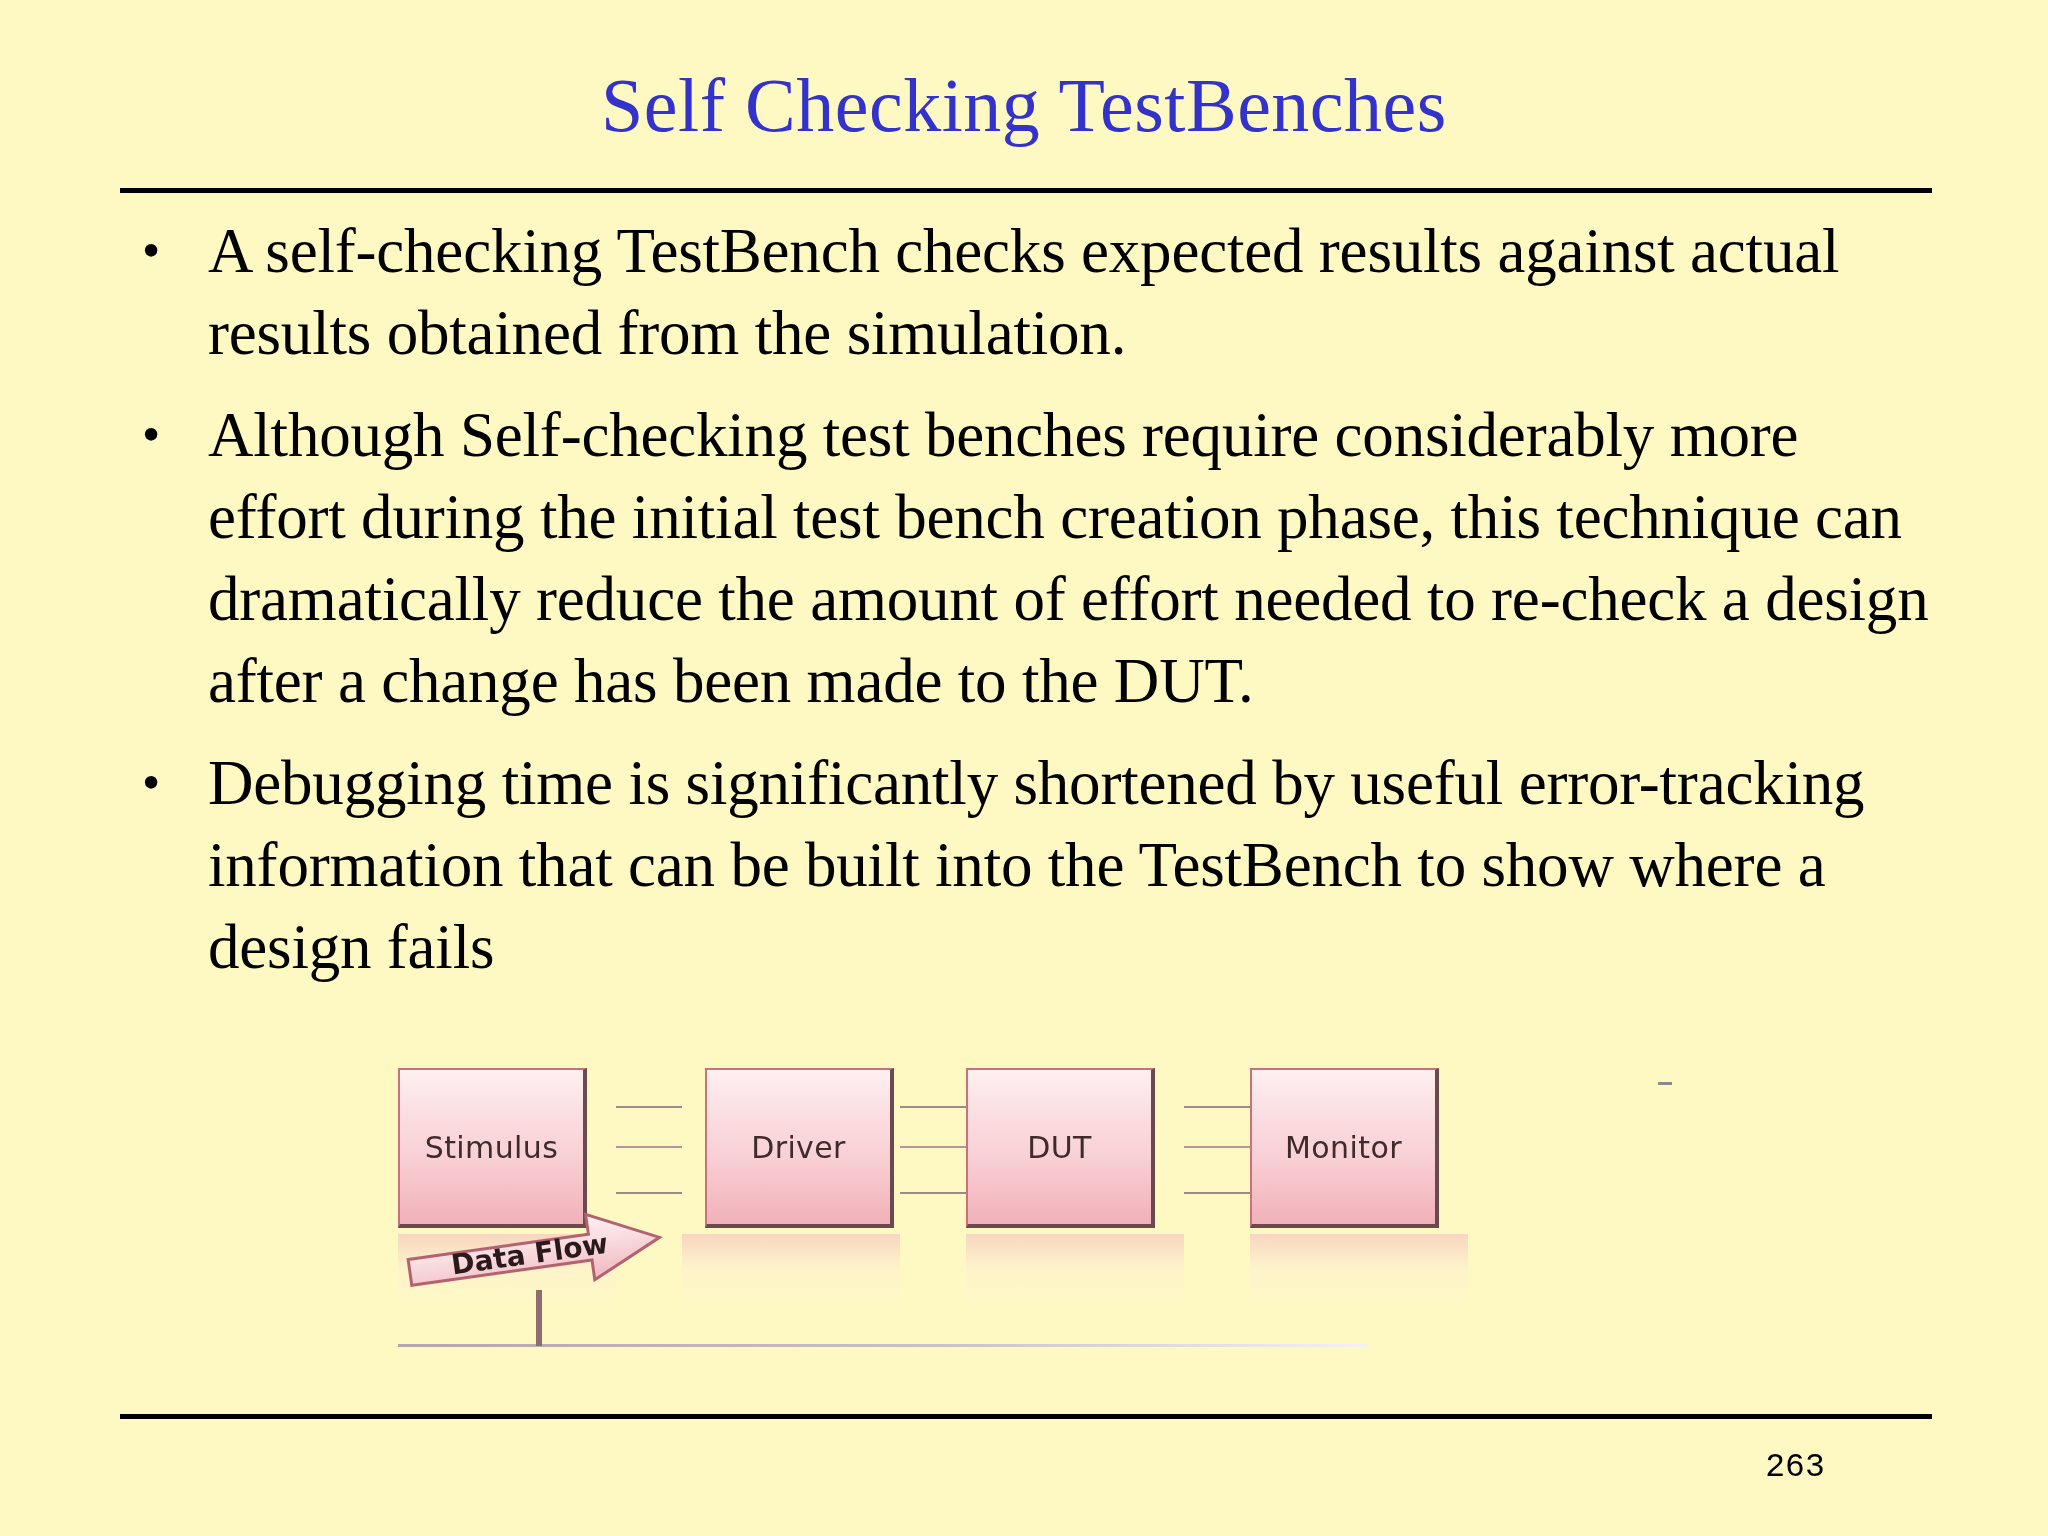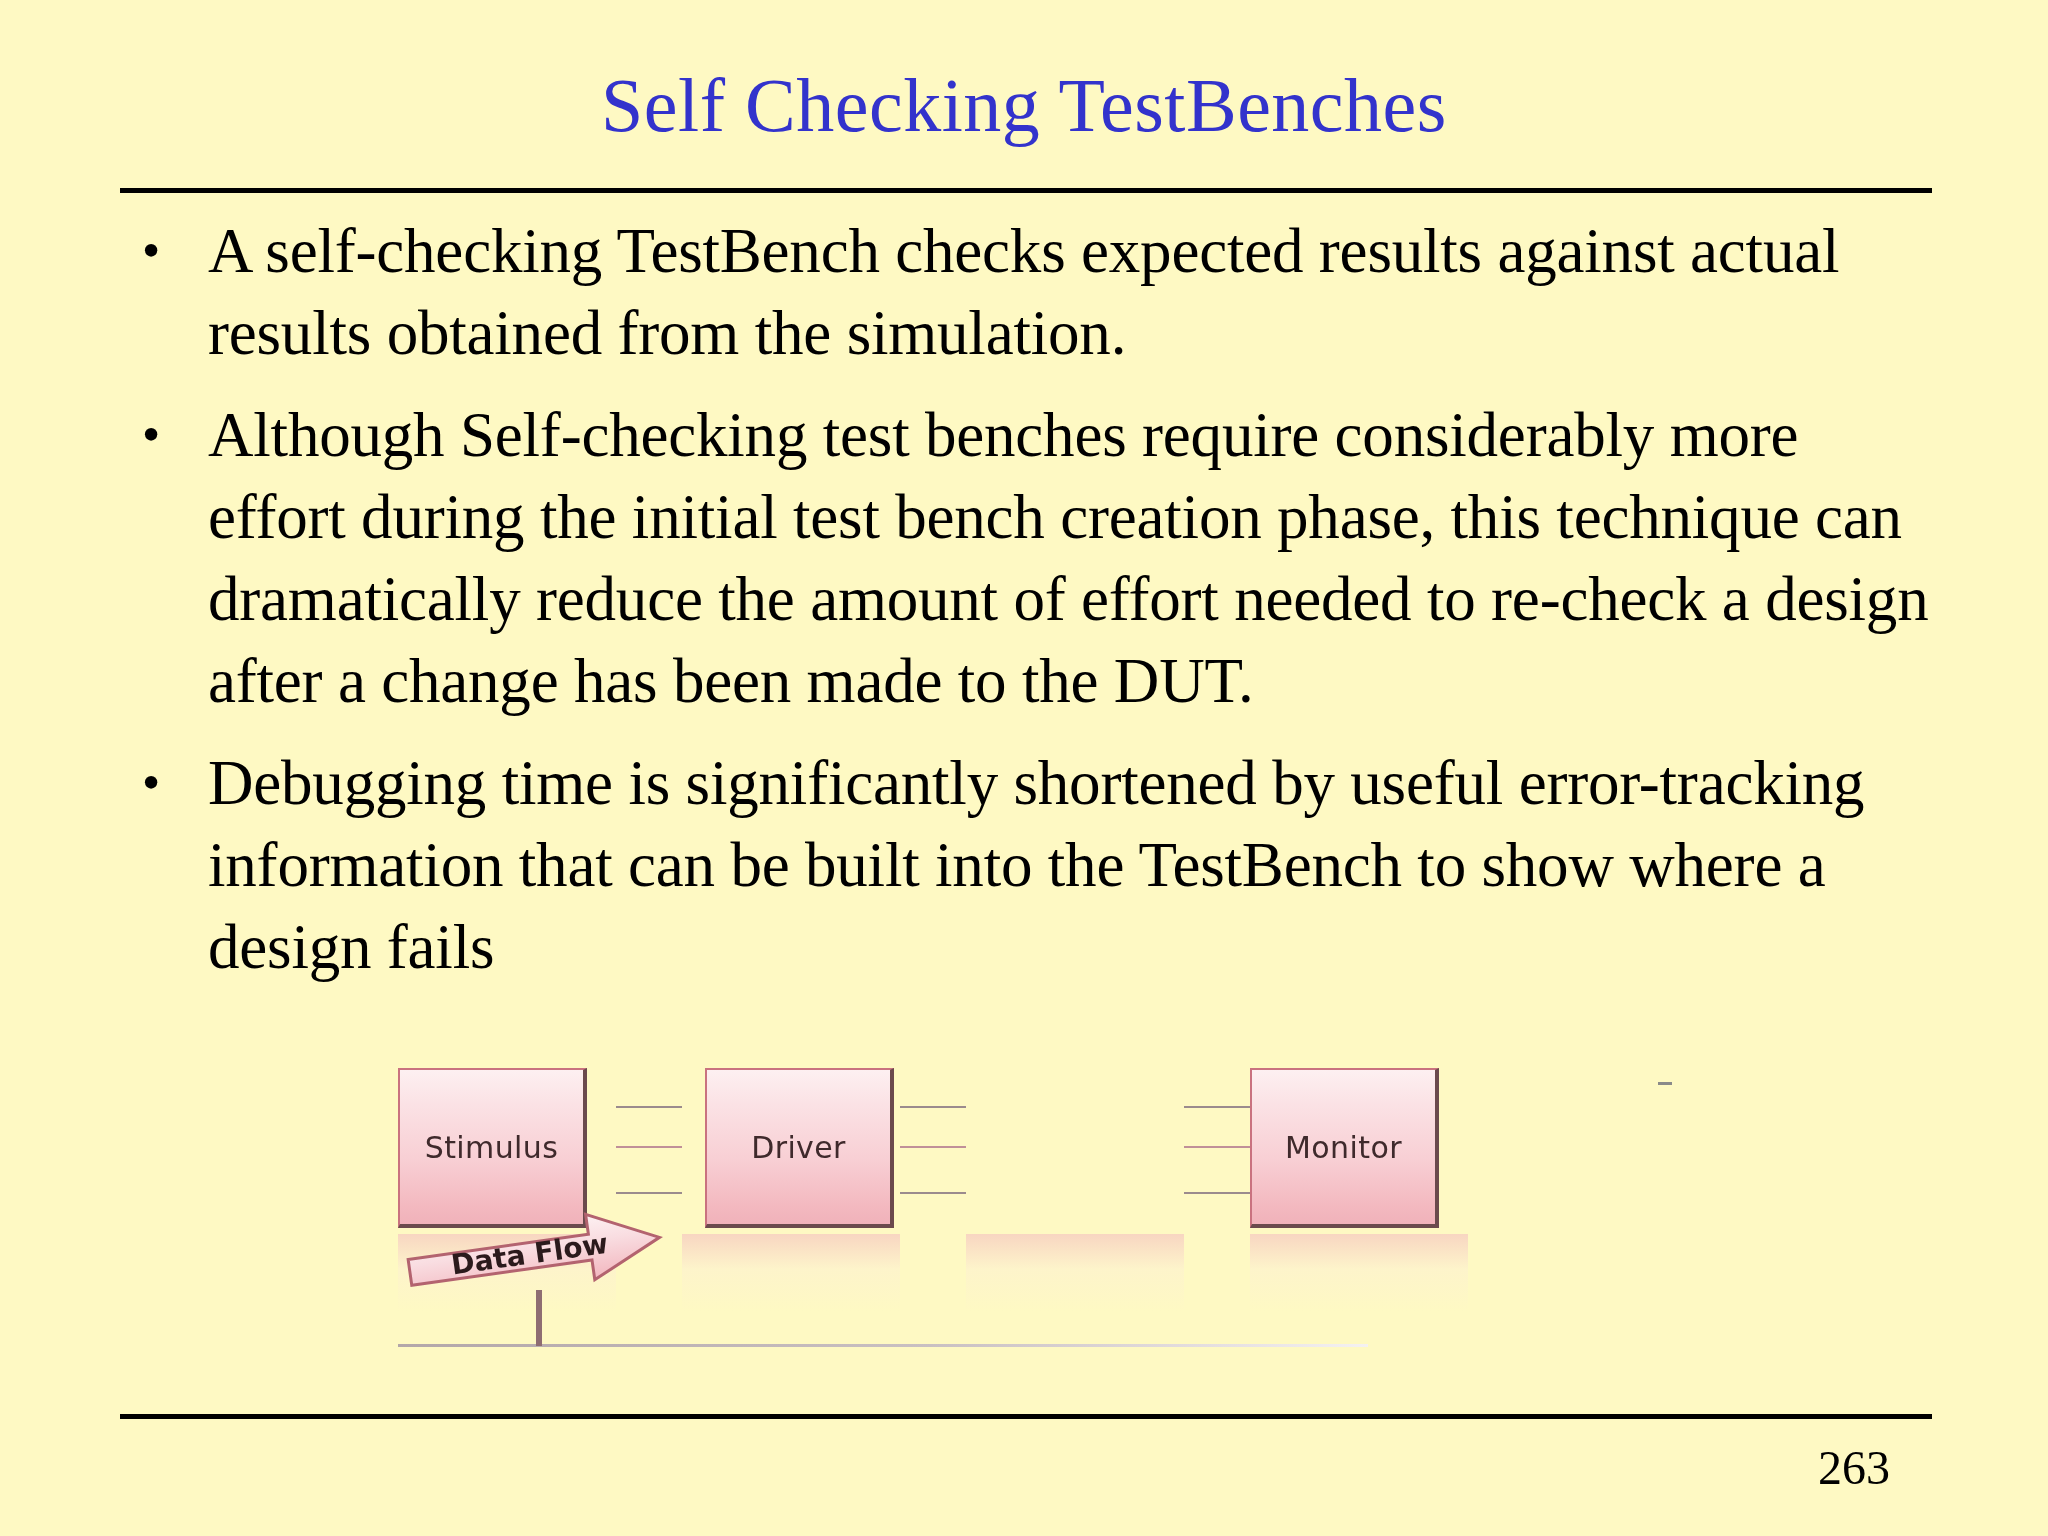--- a/index.html
+++ b/index.html
@@ -215,23 +215,23 @@
     height: 3px;
     background: #8a8a8a;
   }
 
   
   #page-number {
     position: absolute;
     left: 1700px;
     top: 1440px;
     width: 190px;
-    text-align: right;
-    font-family: Liberation Serif, serif;
-    font-size: 48px;
+    text-align: center;
+    font-family: Liberation Mono, monospace;
+    font-size: 33px;
     line-height: 56px;
     color: #000000;
   }
 </style>
 </head>
 <body>
 
 <div id="slide">
 
   <div id="slide-title">Self Checking TestBenches</div>
@@ -276,20 +276,23 @@
       <span class="dg-box-label">Driver</span>
     </div>
     <div class="dg-reflection" style="left:284px;"></div>
 
     <div class="dg-wires" style="left:502px;">
       <div class="dg-wire w1"></div>
       <div class="dg-wire w2"></div>
       <div class="dg-wire w3"></div>
     </div>
 
+    <div class="dg-box" style="left:568px;">
+      <span class="dg-box-label">DUT</span>
+    </div>
     <div class="dg-reflection" style="left:568px;"></div>
 
     <div class="dg-wires" style="left:786px;">
       <div class="dg-wire w1"></div>
       <div class="dg-wire w2"></div>
       <div class="dg-wire w3"></div>
     </div>
 
     <div class="dg-box" style="left:852px;">
       <span class="dg-box-label">Monitor</span>

